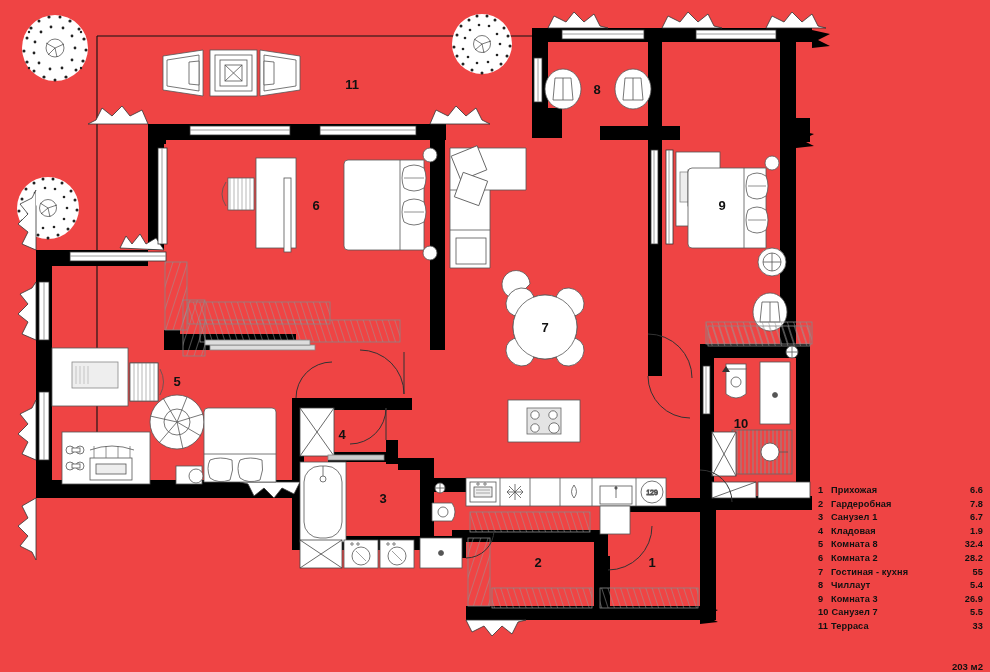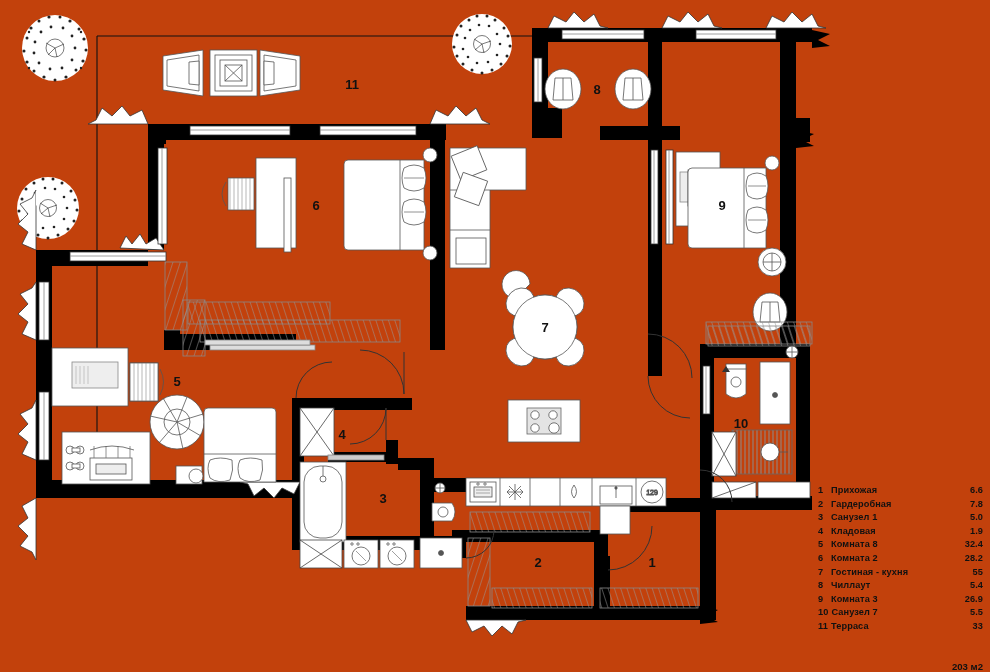--- a/index.html
+++ b/index.html
@@ -1,18 +1,18 @@
 <!DOCTYPE html>
 <html><head>
 <meta charset="utf-8">
 <style>
   html,body{margin:0;padding:0;background:#ffffff;}
   body{width:990px;height:672px;overflow:hidden;
        font-family:"Liberation Sans","DejaVu Sans",sans-serif;color:#111;}
-  #stage{position:relative;width:990px;height:672px;background:#c2410c;}
+  #stage{position:relative;width:990px;height:672px;background:#ef4444;}
   #plan{position:absolute;left:0;top:0;width:990px;height:672px;}
 
   
   #legend{position:absolute;left:818px;top:484px;width:165px;}
   .leg-row{display:flex;justify-content:space-between;align-items:baseline;
            font-size:9.2px;font-weight:bold;line-height:13.6px;
            letter-spacing:.1px;color:#111;white-space:nowrap;}
   .leg-name{display:flex;gap:3px;}
   .leg-num{min-width:10px;text-align:left;}
   .leg-area{text-align:center;}
@@ -627,21 +627,21 @@
           <span class="leg-num">2</span>
           <span>Гардеробная</span>
         </span>
         <span class="leg-area">7.8</span>
       </div>
       <div class="leg-row">
         <span class="leg-name">
           <span class="leg-num">3</span>
           <span>Санузел  1</span>
         </span>
-        <span class="leg-area">5.0</span>
+        <span class="leg-area">6.7</span>
       </div>
       <div class="leg-row">
         <span class="leg-name">
           <span class="leg-num">4</span>
           <span>Кладовая</span>
         </span>
         <span class="leg-area">1.9</span>
       </div>
       <div class="leg-row">
         <span class="leg-name">

